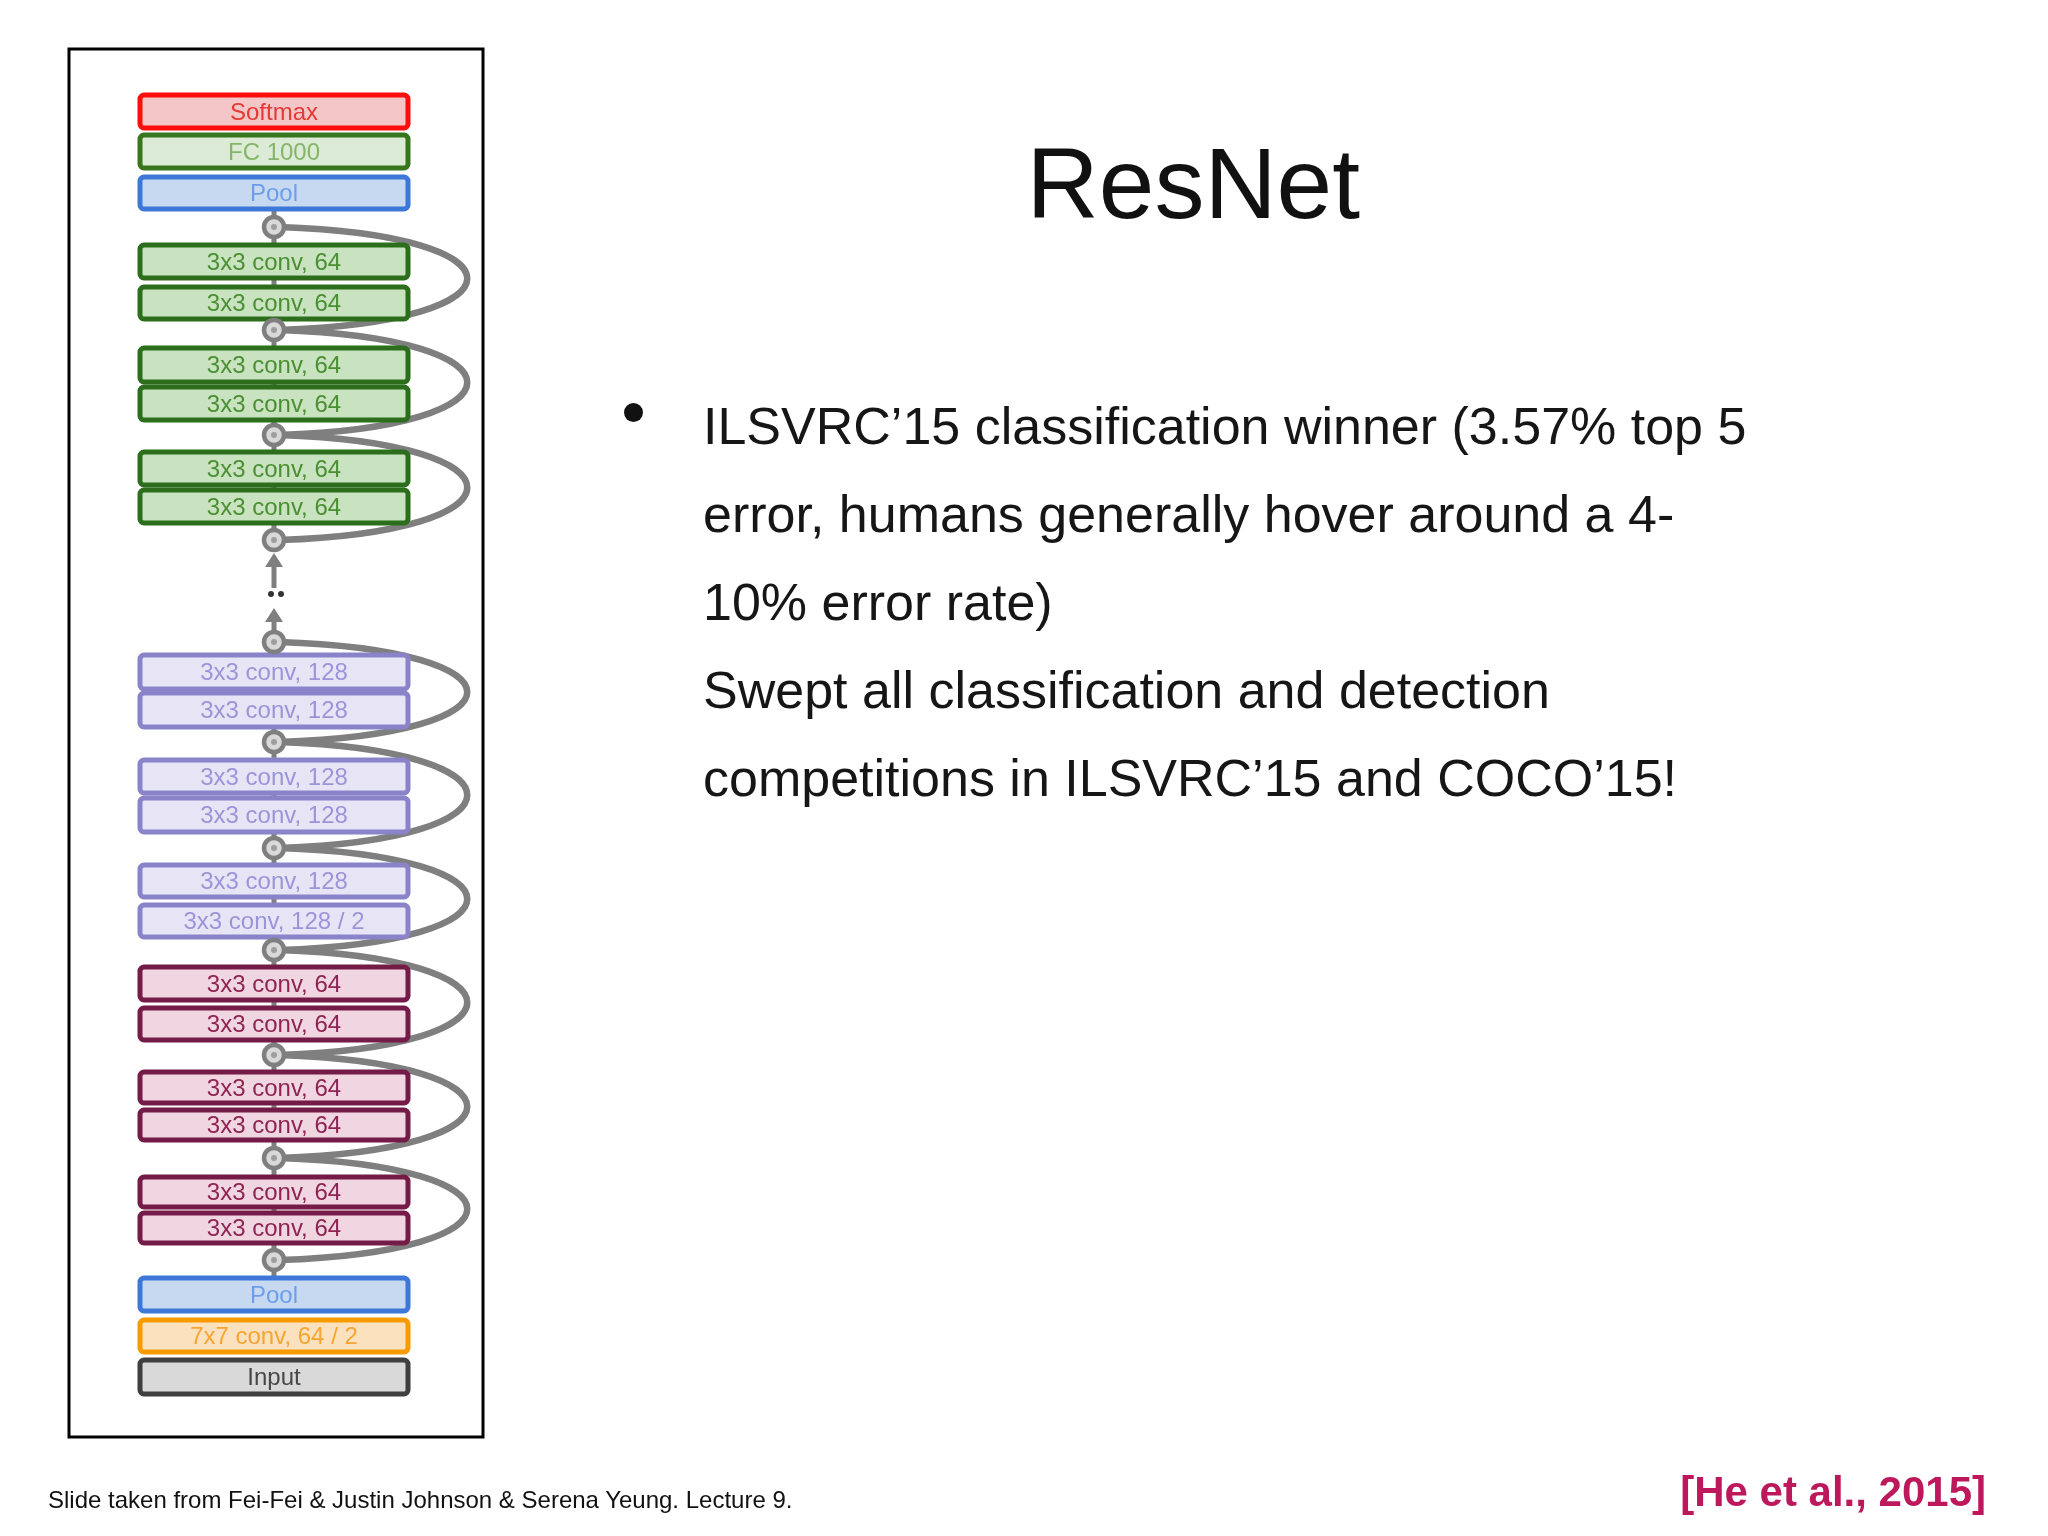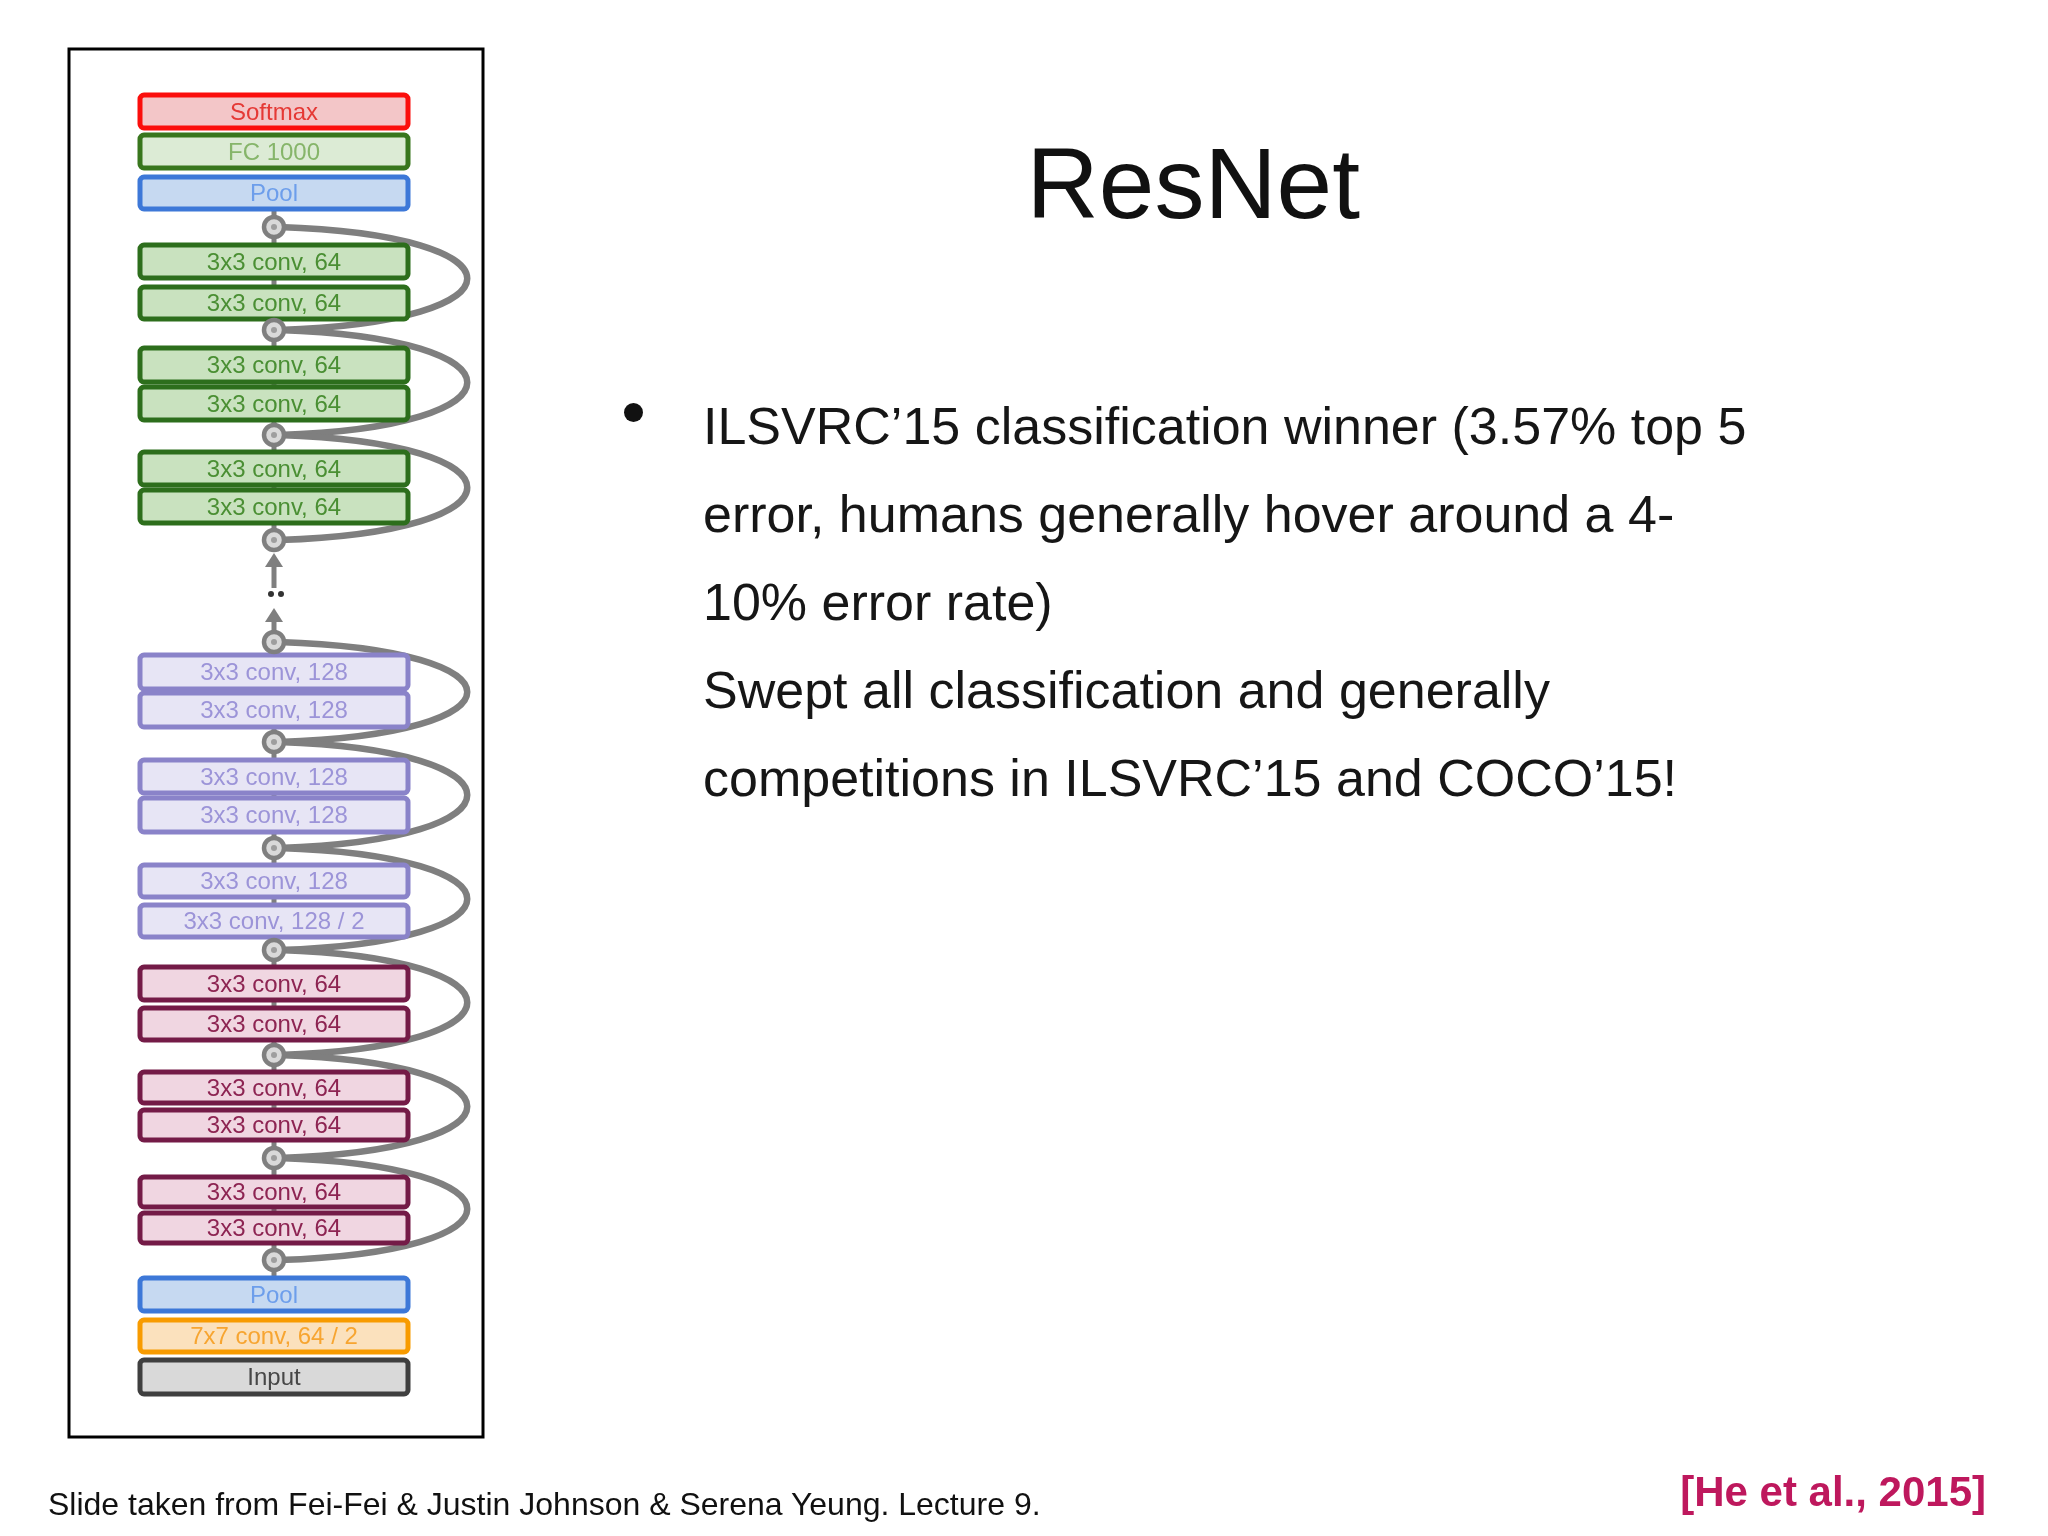--- a/index.html
+++ b/index.html
@@ -18,21 +18,21 @@
     position:absolute;left:604px;top:403px;width:19px;height:19px;
     border-radius:50%;background:#111111;
   }
   .bullet-text{
     position:absolute;left:683px;top:382px;width:1340px;
     font-size:52px;line-height:88px;color:#161616;letter-spacing:0px;
   }
   .tline{white-space:nowrap;}
   .footer-left{
     position:absolute;left:28px;top:1486px;
-    font-size:32px;color:#111111;white-space:nowrap;
+    font-size:24px;color:#111111;white-space:nowrap;
   }
   .footer-right{
     position:absolute;right:62px;top:1468px;
     font-size:42px;font-weight:700;color:#be185d;white-space:nowrap;text-align:right;
   }
 </style>
 </head>
 <body>
 
 <div class="slide">
@@ -128,20 +128,20 @@
       <circle cx="254" cy="1260" r="3" fill="#9e9e9e"></circle>
     </svg>
 
   <h1 class="title">ResNet</h1>
 
   <div class="bullet-dot"></div>
   <div class="bullet-text">
     <div class="tline">ILSVRC’15 classification winner (3.57% top 5</div>
     <div class="tline">error, humans generally hover around a 4-</div>
     <div class="tline">10% error rate)</div>
-    <div class="tline">Swept all classification and generally</div>
+    <div class="tline">Swept all classification and detection</div>
     <div class="tline">competitions in ILSVRC’15 and COCO’15!</div>
   </div>
 
   <div class="footer-left">Slide taken from Fei-Fei &amp; Justin Johnson &amp; Serena Yeung. Lecture 9.</div>
   <div class="footer-right">[He et al., 2015]</div>
 
 </div>
 
 </body></html>

